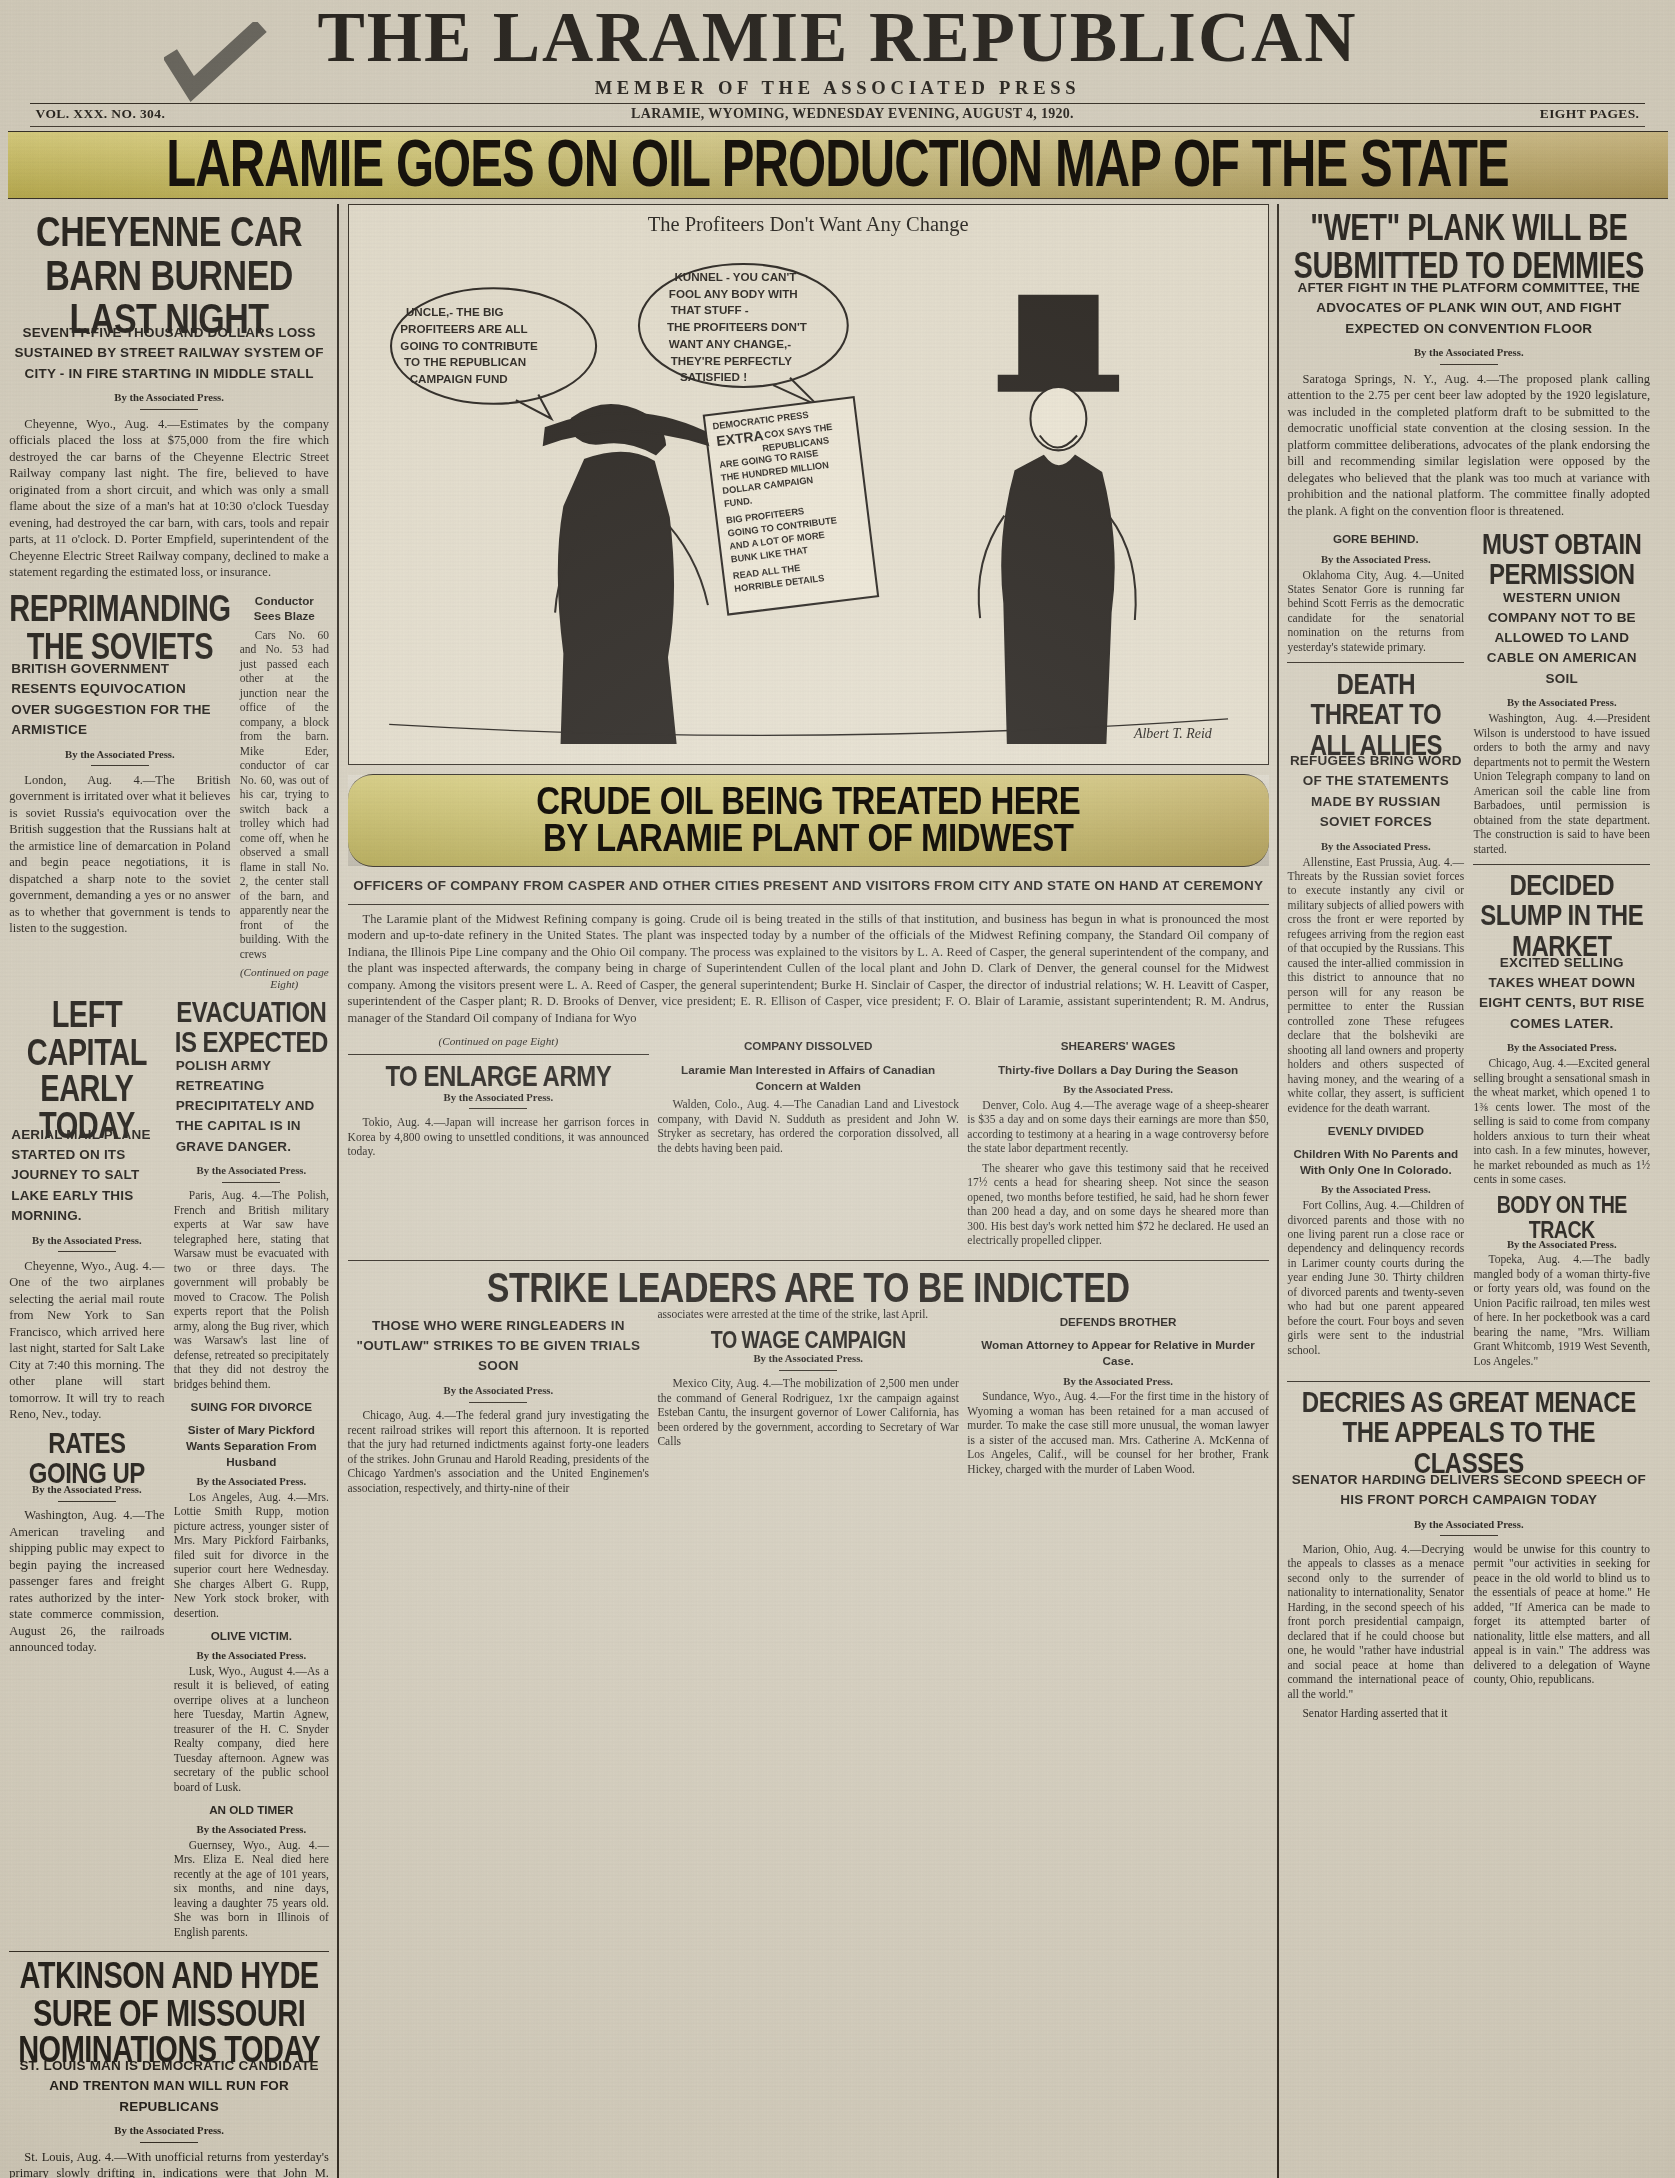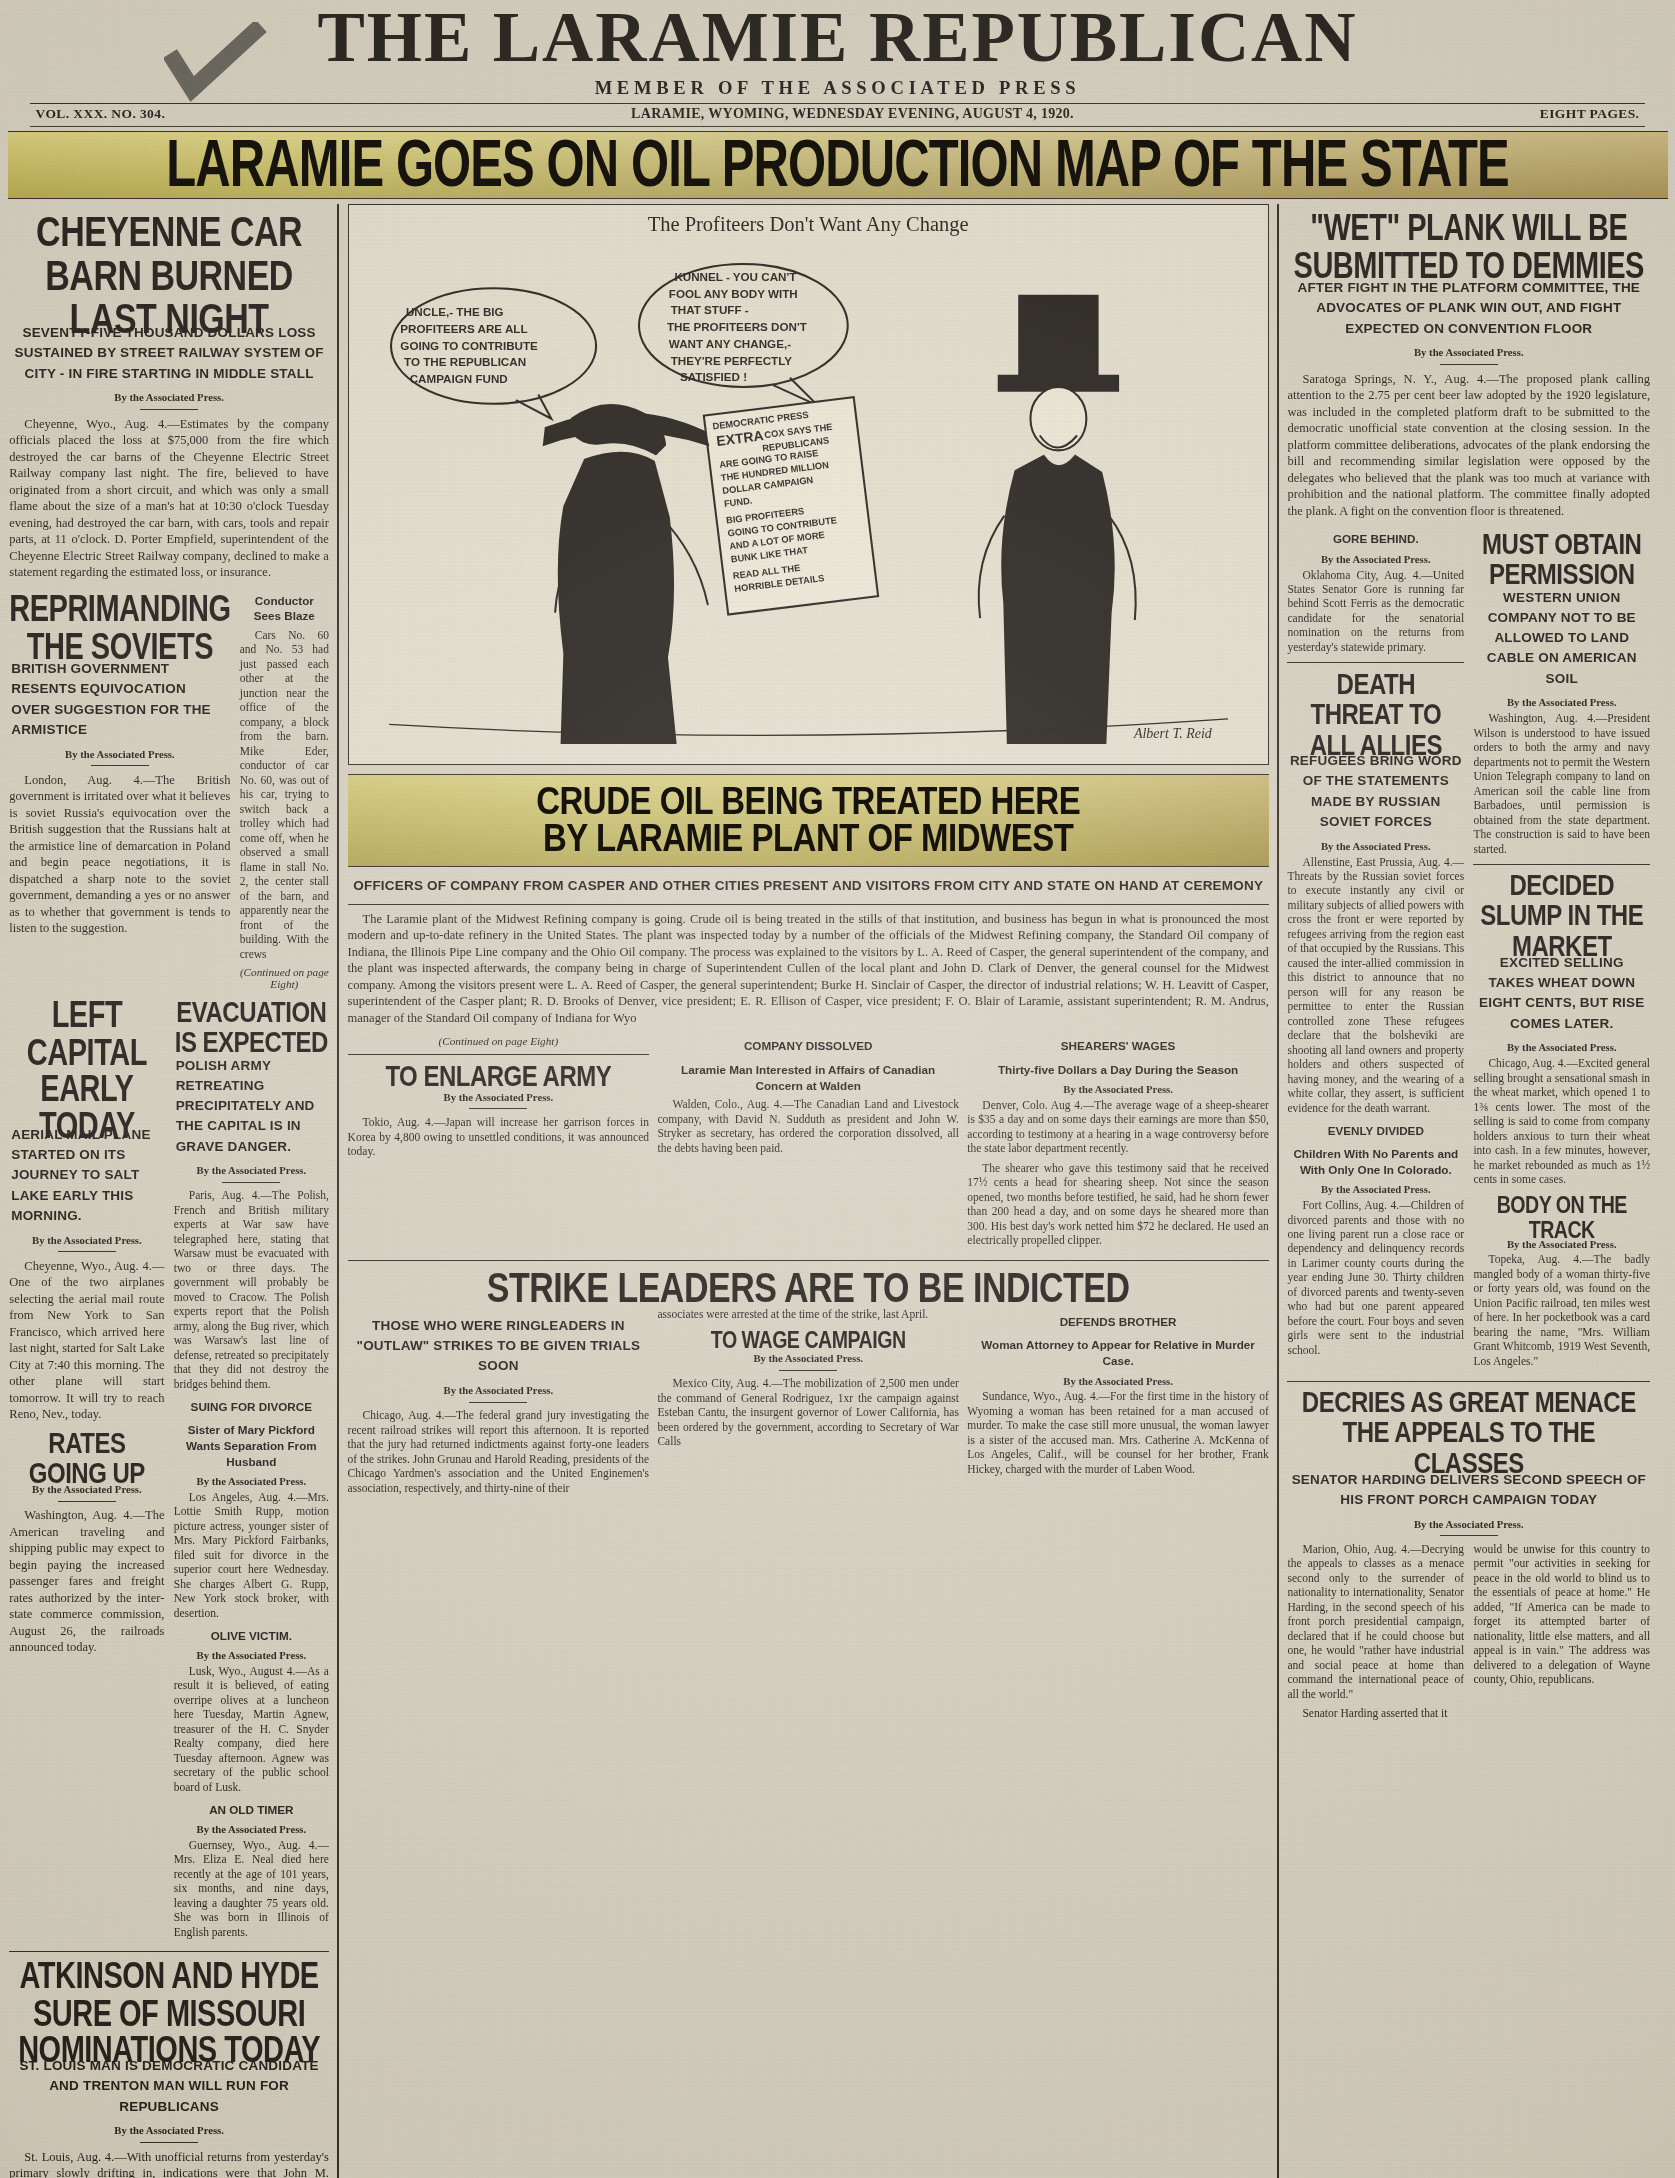--- a/index.html
+++ b/index.html
@@ -65,21 +65,21 @@
   .small p.body{font-size:11.5px;line-height:1.26;}
 
   
   .cartoon{border:1.9px solid #2a241c;background:#e6e0cf;position:relative;height:559px;overflow:hidden;}
   .cartoon .ctitle{font-family:"Liberation Serif",serif;font-size:20.5px;text-align:center;padding:7.5px 0 0;}
   .cartoon svg{display:block;width:100%;height:508px;}
   .sig{position:absolute;right:56px;bottom:22.4px;font-family:"Liberation Serif",serif;font-style:italic;font-size:14px;}
 
   
   .banner2{margin:9.3px 0 3.7px;padding:7.5px 9.3px 9.3px;border-top:1.9px solid #2a241c;border-bottom:1.9px solid #2a241c;
-    background:linear-gradient(90deg,#ccbf57 0%,#d2c662 25%,#cfc05c 55%,#c6b556 80%,#bfa94f 100%);position:relative;}
+    background:linear-gradient(90deg,#ccbf57 0%,#d2c662 25%,#cfc05c 55%,#c6b556 80%,#bfa94f 100%);position:relative;border-radius:25px;}
   .banner2::after{content:"";position:absolute;inset:0;background:linear-gradient(180deg,rgba(255,255,255,.22),rgba(0,0,0,.13));}
   .banner2 h2{position:relative;z-index:2;margin:0;text-align:center;font-family:"Liberation Sans",sans-serif;
     font-weight:700;font-size:33px;line-height:1.12;letter-spacing:-0.5px;color:#16120c;transform:scaleY(1.2);}
 
   .midrule{border-top:1.9px solid #2a241c;margin:7.5px 0 5.6px;}
   .thinrule{border-top:0.9px solid #2a241c;margin:5.6px 0;}
 </style>
 </head>
 <body>
 

